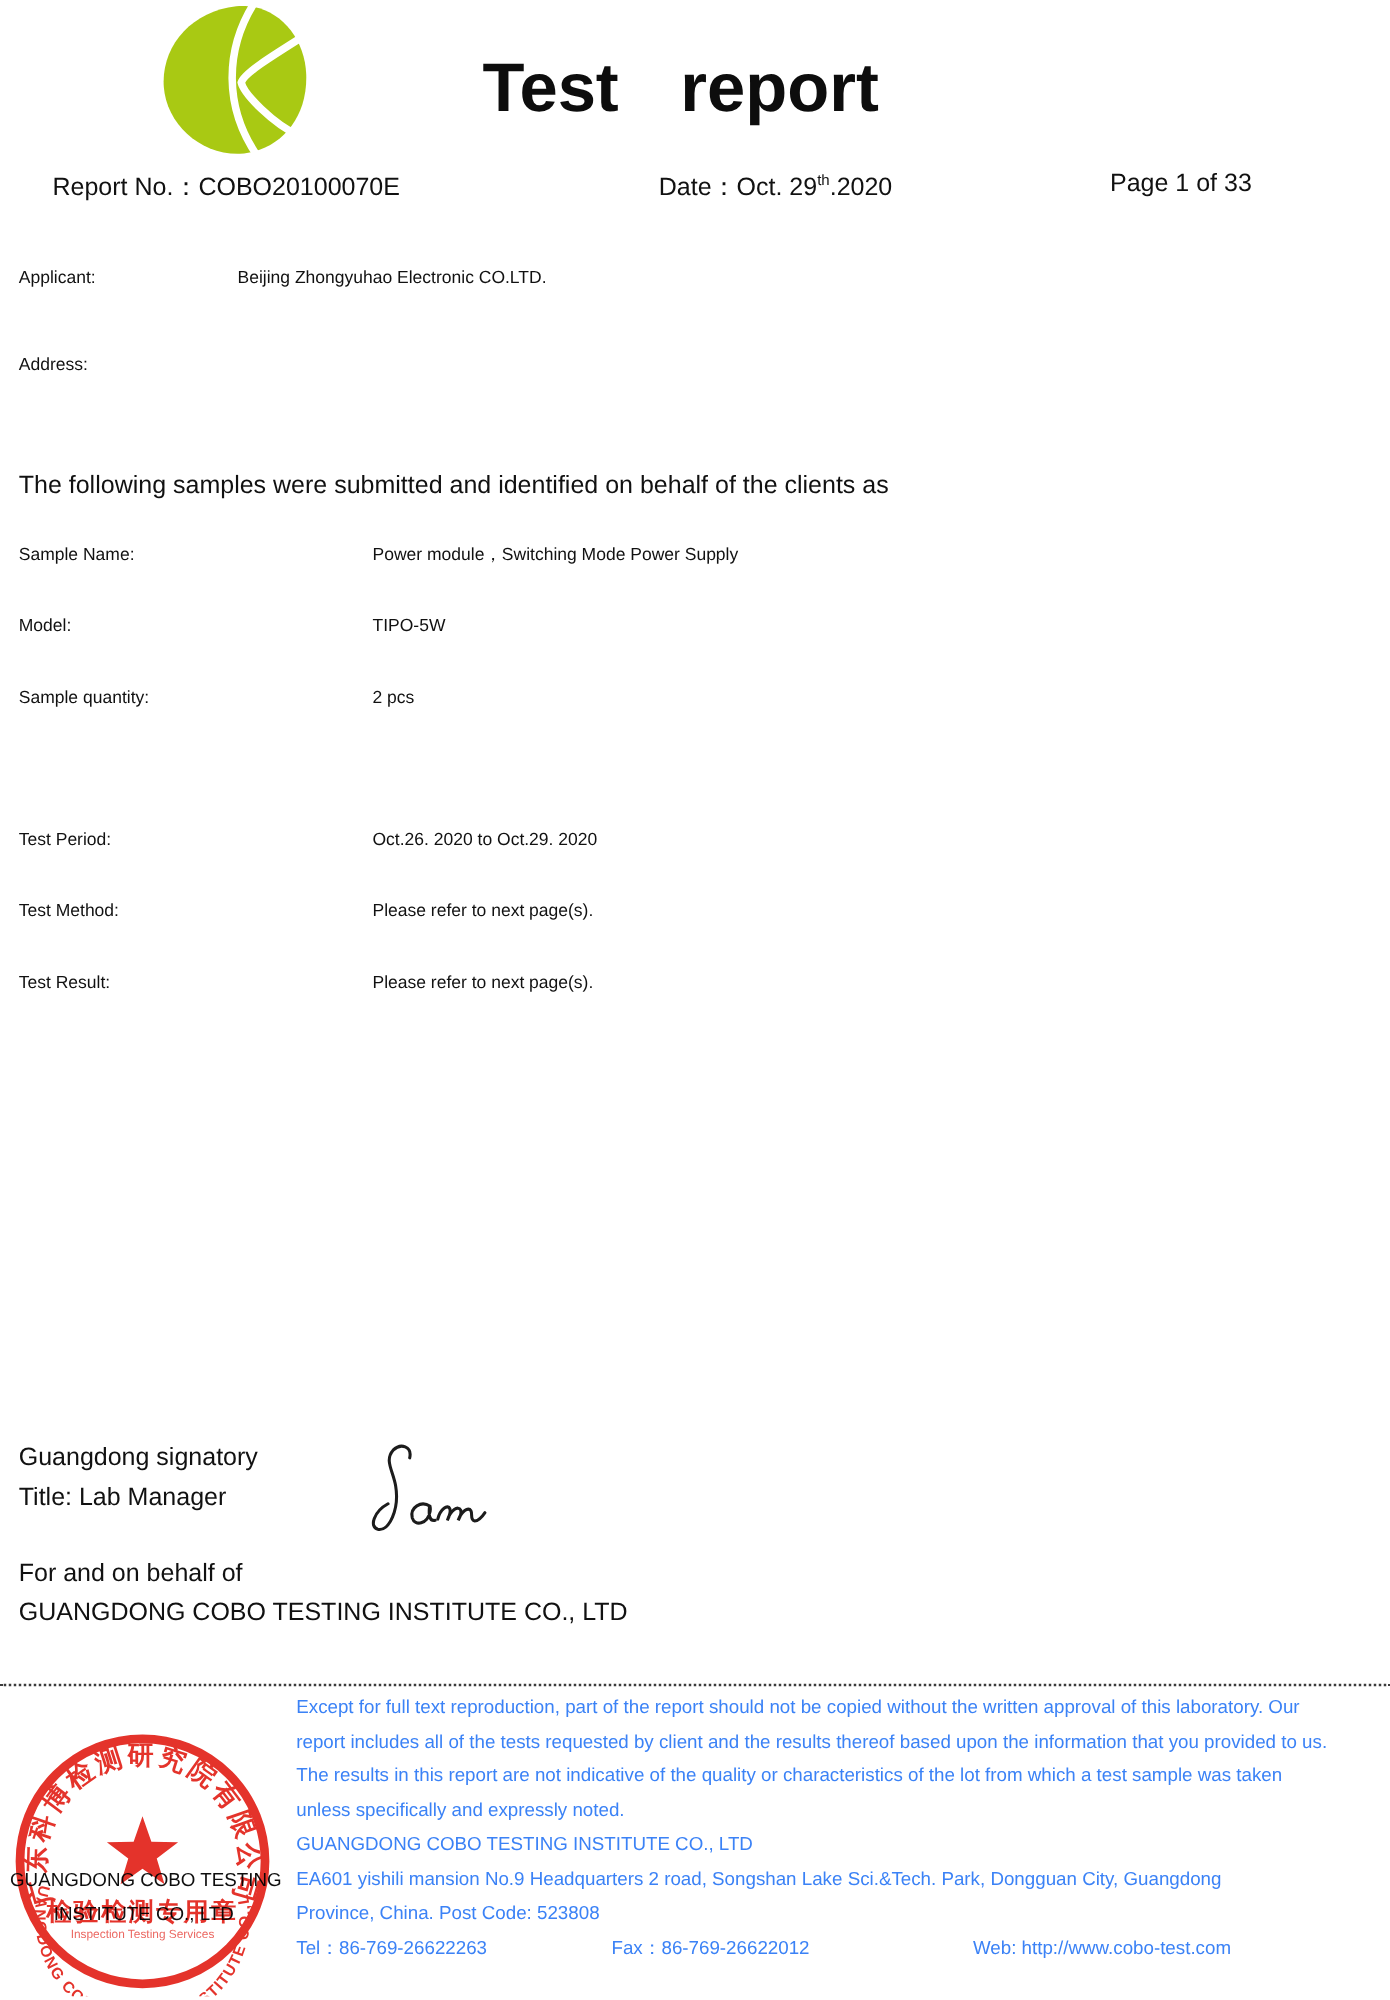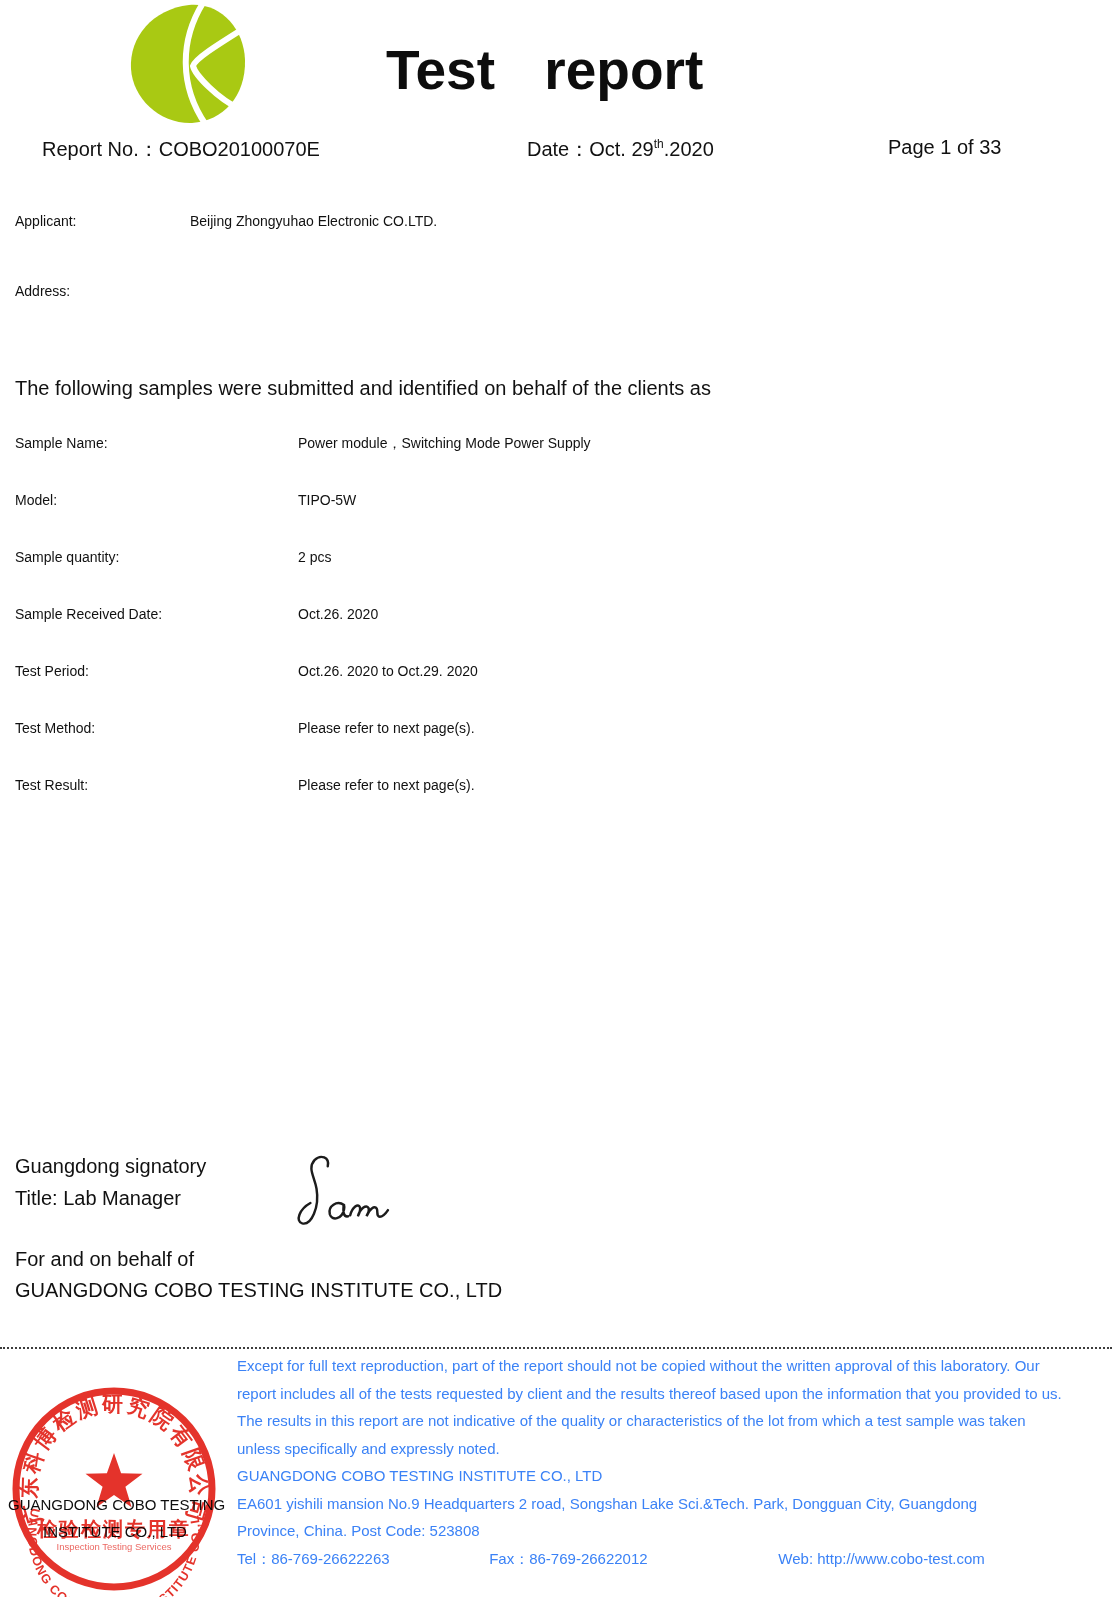--- a/index.html
+++ b/index.html
@@ -86,24 +86,20 @@
     <span class="val-sample">Power module，Switching Mode Power Supply</span>
   </div>
   <div class="abs rowline" style="top:492px">
     <span>Model:</span>
     <span class="val-sample">TIPO-5W</span>
   </div>
   <div class="abs rowline" style="top:549px">
     <span>Sample quantity:</span>
     <span class="val-sample">2 pcs</span>
   </div>
-  <div class="abs rowline" style="top:606px">
-    <span>Sample Received Date:</span>
-    <span class="val-sample">Oct.26. 2020</span>
-  </div>
   <div class="abs rowline" style="top:663px">
     <span>Test Period:</span>
     <span class="val-sample">Oct.26. 2020 to Oct.29. 2020</span>
   </div>
   <div class="abs rowline" style="top:720px">
     <span>Test Method:</span>
     <span class="val-sample">Please refer to next page(s).</span>
   </div>
   <div class="abs rowline" style="top:777px">
     <span>Test Result:</span>

